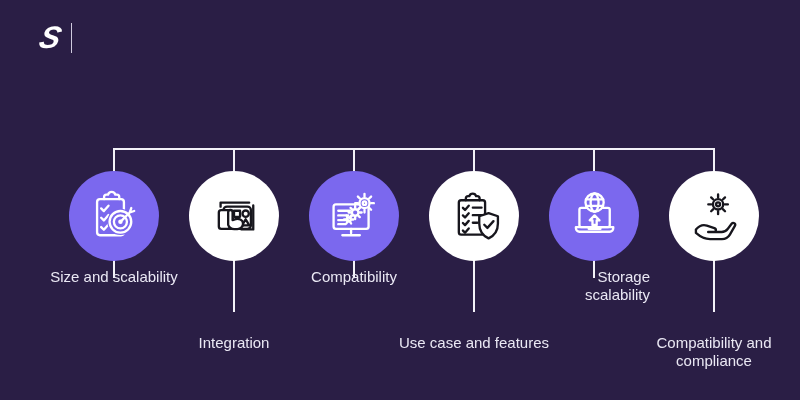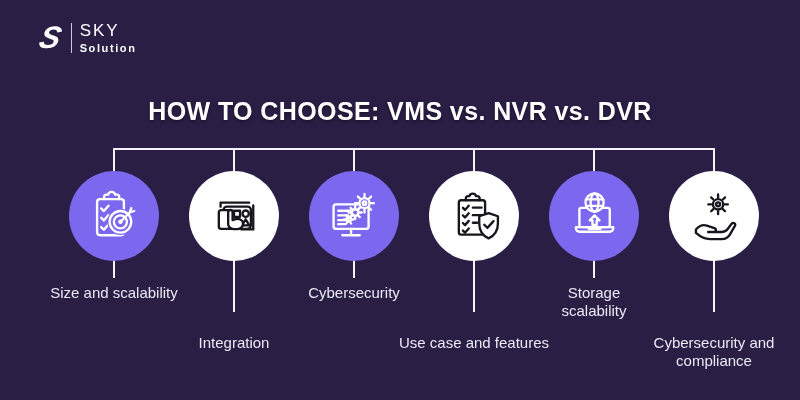--- a/index.html
+++ b/index.html
@@ -53,41 +53,36 @@
   .col.white  .circle{background:#ffffff;color:#17161d;}
   .col.purple .bgfill{fill:var(--accent);}
   .col.white  .bgfill{fill:#ffffff;}
   .circle svg{width:56px;height:56px;}
   .icon-stroke{fill:none;stroke:currentColor;stroke-width:2;stroke-linecap:round;stroke-linejoin:round;}
   .label{
     position:absolute;left:0;transform:translateX(-50%);
     width:max-content;max-width:156px;
     color:var(--label-text);font-size:15px;line-height:1.18;text-align:center;
   }
-  .col.odd  .label{top:136px;}
+  .col.odd  .label{top:120px;text-align:right;}
   .col.even .label{top:186px;}
   .col.c4 .label{max-width:176px;}
   .col.c5 .label{max-width:112px;}
   .col.c6 .label{max-width:130px;}
 </style>
 </head>
 <body>
 
 <div class="page">
 
   <div class="logo">
     <span class="monogram">S</span>
     <span class="divider"></span>
-    <span class="names">
-      <span class="name-top">SKY</span>
-      <span class="name-bottom">Solution</span>
-    </span>
   </div>
 
-  <h1 class="title">HOW TO CHOOSE: VMS vs. NVR vs. DVR</h1>
 
   <div class="diagram">
     <div class="hline"></div>
 
     <div class="col odd purple c1" style="left:114px">
       <div class="vline"></div>
       <div class="circle">
         <svg viewBox="0 0 48 48">
           <g class="icon-stroke">
             <rect x="9.5" y="9.5" width="23" height="31" rx="2.5"></rect>
@@ -143,21 +138,21 @@
           </g>
           <circle class="bgfill" cx="25" cy="21" r="2.8"></circle>
           <g class="icon-stroke">
             <circle cx="25" cy="21" r="2.8"></circle>
             <path d="M28.8,21 h1.8 M27.69,23.69 l1.27,1.27 M25,24.8 v1.8 M22.31,23.69 l-1.27,1.27 M21.2,21 h-1.8 M22.31,18.31 l-1.27,-1.27 M25,17.2 v-1.8 M27.69,18.31 l1.27,-1.27"></path>
             <circle cx="19.5" cy="27" r="1.7"></circle>
             <path d="M22,27 h1.5 M20.75,29.17 l0.75,1.29 M18.25,29.17 l-0.75,1.29 M17,27 h-1.5 M18.25,24.83 l-0.75,-1.29 M20.75,24.83 l0.75,-1.29"></path>
           </g>
         </svg>
       </div>
-      <div class="label">Cybersecurity</div>
+      <div class="label">Compatibility</div>
     </div>
 
     <div class="col even white c4" style="left:474px">
       <div class="vline"></div>
       <div class="circle">
         <svg viewBox="0 0 48 48">
           <g class="icon-stroke">
             <rect x="11" y="10.5" width="22.5" height="29.5" rx="2"></rect>
             <path d="M17,10.5 V9 a2,2 0 0 1 2,-2 h1 a3,3 0 0 1 5.8,0 h1 a2,2 0 0 1 2,2 v1.5"></path>
             <path d="M14.5,17 l1.8,1.8 3.2,-3.6 M23,16.8 h7.5"></path>
@@ -195,17 +190,17 @@
       <div class="circle">
         <svg viewBox="0 0 48 48">
           <g class="icon-stroke">
             <circle cx="27.5" cy="14" r="4.4"></circle>
             <circle cx="27.5" cy="14" r="1.7"></circle>
             <path d="M33.3,14 h2.6 M31.6,18.1 l1.84,1.84 M27.5,19.8 v2.6 M23.4,18.1 l-1.84,1.84 M21.7,14 h-2.6 M23.4,9.9 L21.56,8.06 M27.5,8.2 V5.6 M31.6,9.9 l1.84,-1.84"></path>
             <path d="M8.5,35.5 c2.6,-3 6,-4.4 9.4,-3.3 l6.4,2.1 c2,.7 1.6,3.4 -.5,3.4 h-4.8 h11.6 c2.2,0 3.9,-1 5.3,-2.8 l3.2,-4.2 c1.3,-1.7 3.9,-.4 2.8,1.8 l-4.3,7.4 c-1.5,2.5 -4,3.9 -6.8,3.9 h-10.2 c-4.6,0 -8.6,-2.2 -12.1,-5.3 z"></path>
           </g>
         </svg>
       </div>
-      <div class="label">Cybersecurity and compliance</div>
+      <div class="label">Compatibility and compliance</div>
     </div>
 
   </div>
 </div>
 
 </body></html>

